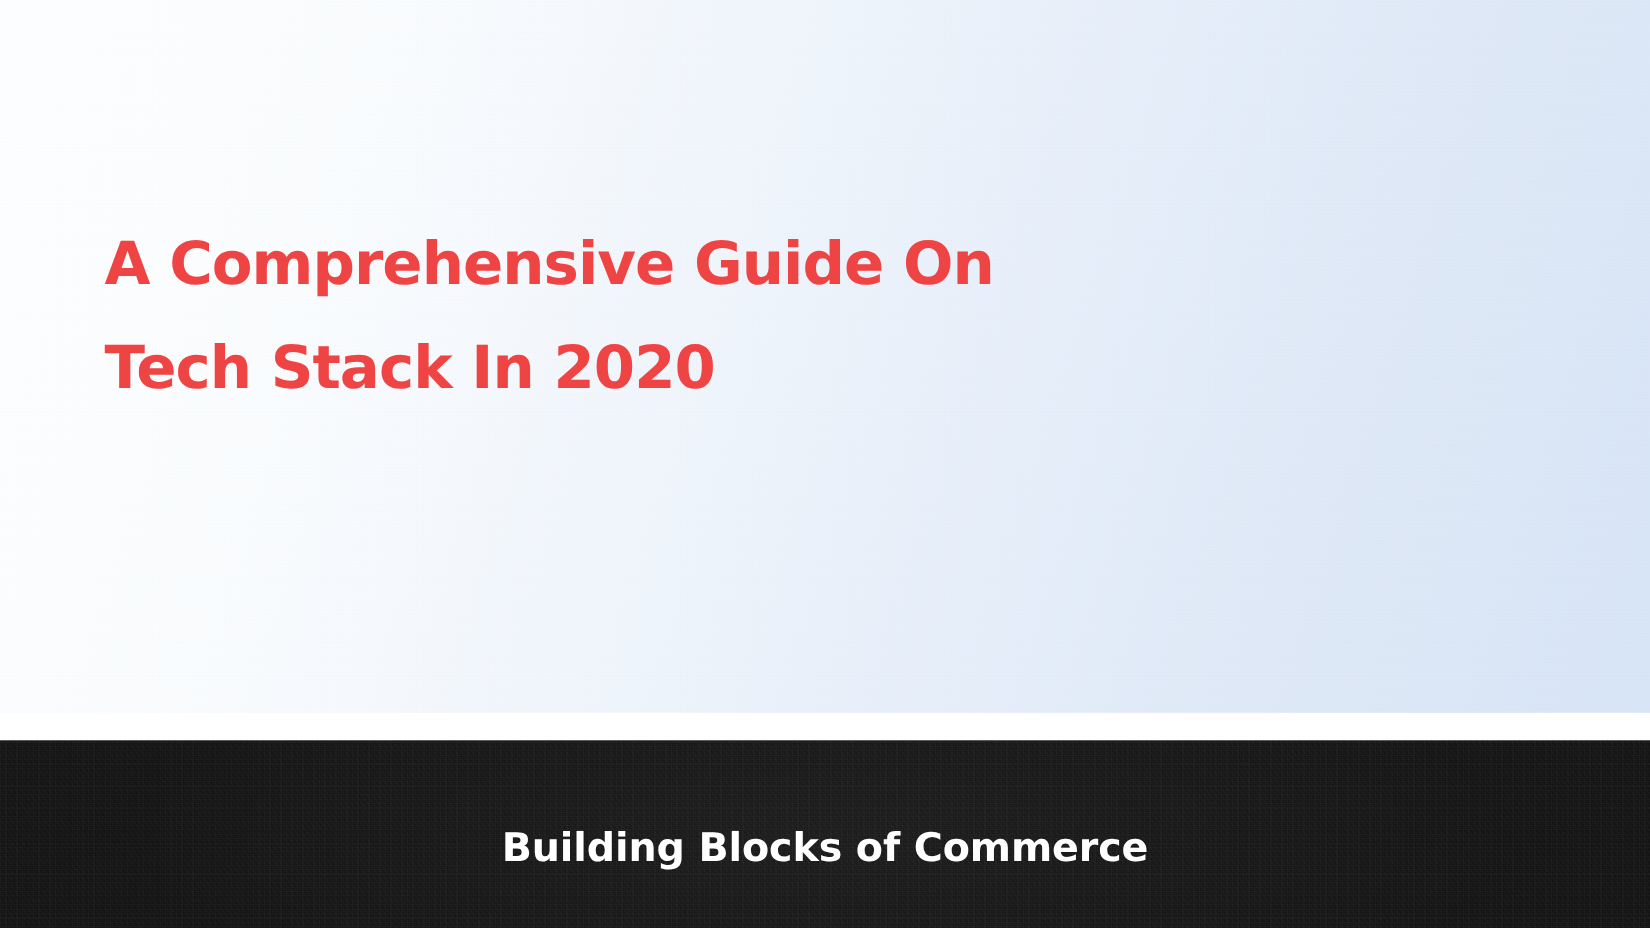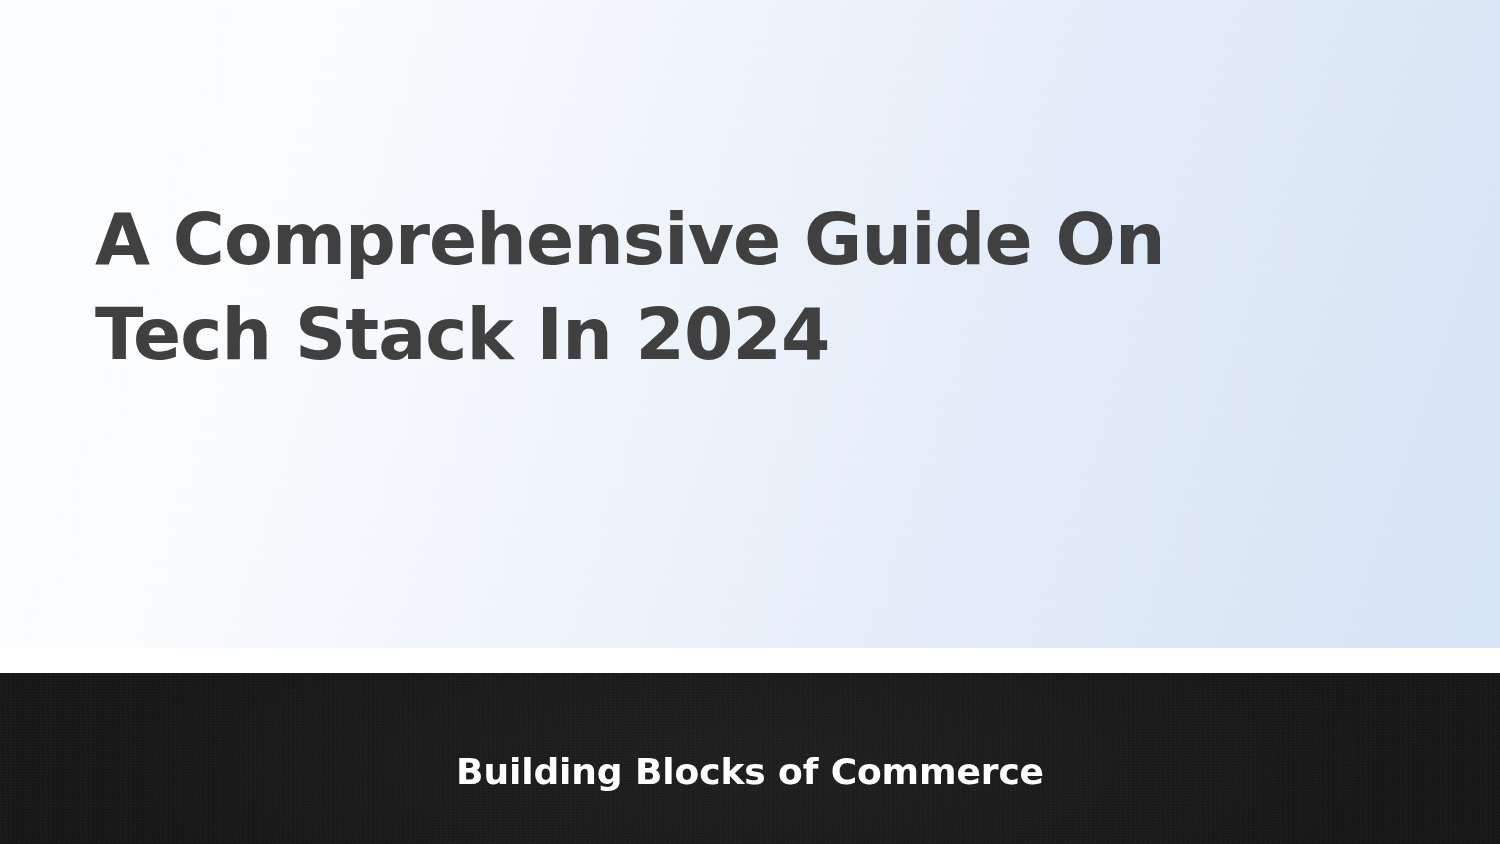--- a/index.html
+++ b/index.html
@@ -52,25 +52,25 @@
   .title-block {
     position: absolute;
     left: 95px;
     top: 192px;
     width: 1250px;
   }
 
   .title-line {
     display: block;
     font-family: "DejaVu Sans", sans-serif;
-    font-size: 71px;
+    font-size: 54px;
     line-height: 95px;
     font-weight: 700;
     letter-spacing: -0.9px;
-    color: #404040;
+    color: #ef4444;
     white-space: nowrap;
   }
 
   
   .footer-band {
     position: absolute;
     left: 0;
     top: 673px;
     width: 1500px;
     height: 196px;
@@ -131,20 +131,20 @@
 </style>
 </head>
 <body>
 
 <div class="slide">
 
   <div class="canvas-top"></div>
 
   <div class="title-block">
     <span class="title-line">A Comprehensive Guide On</span>
-    <span class="title-line">Tech Stack In 2024</span>
+    <span class="title-line">Tech Stack In 2020</span>
   </div>
 
   <div class="footer-band">
     <div class="footer-text">Building Blocks of Commerce</div>
   </div>
 
 </div>
 
 </body></html>

